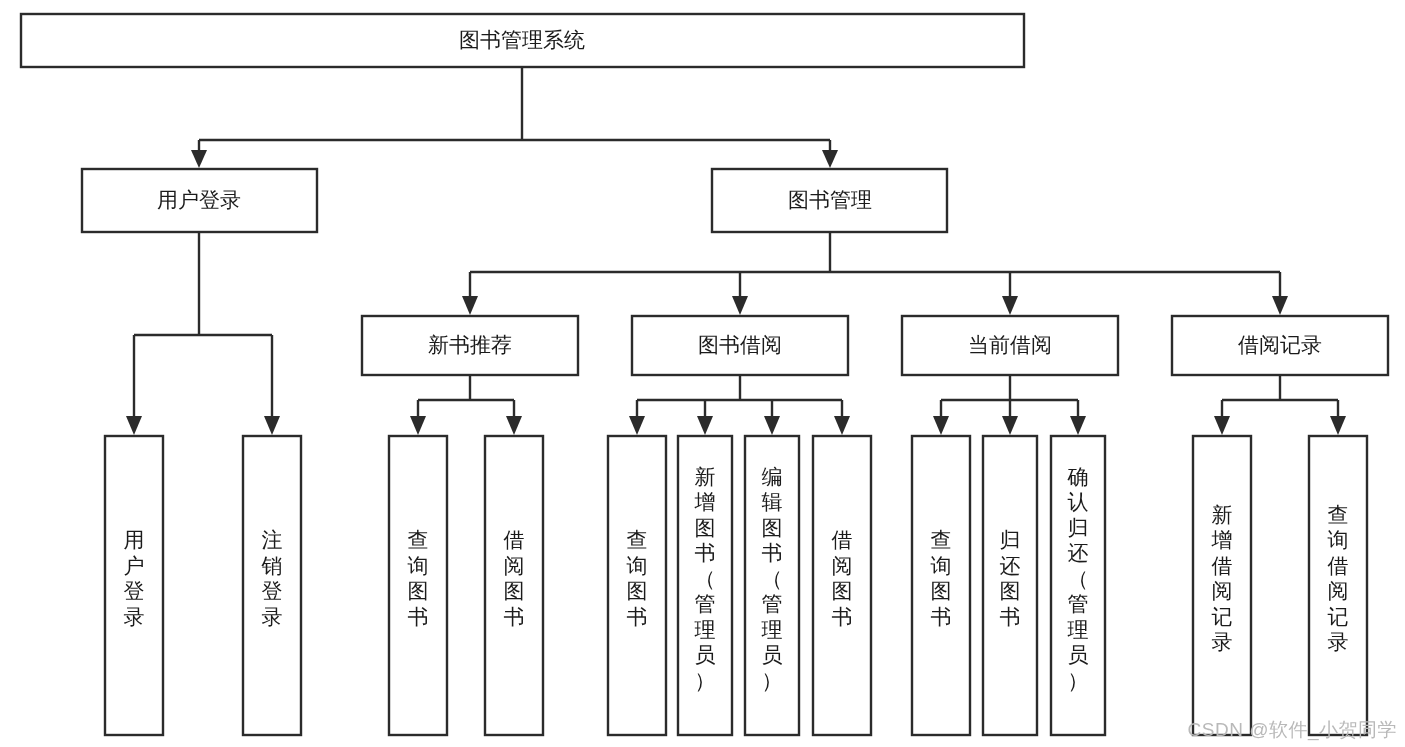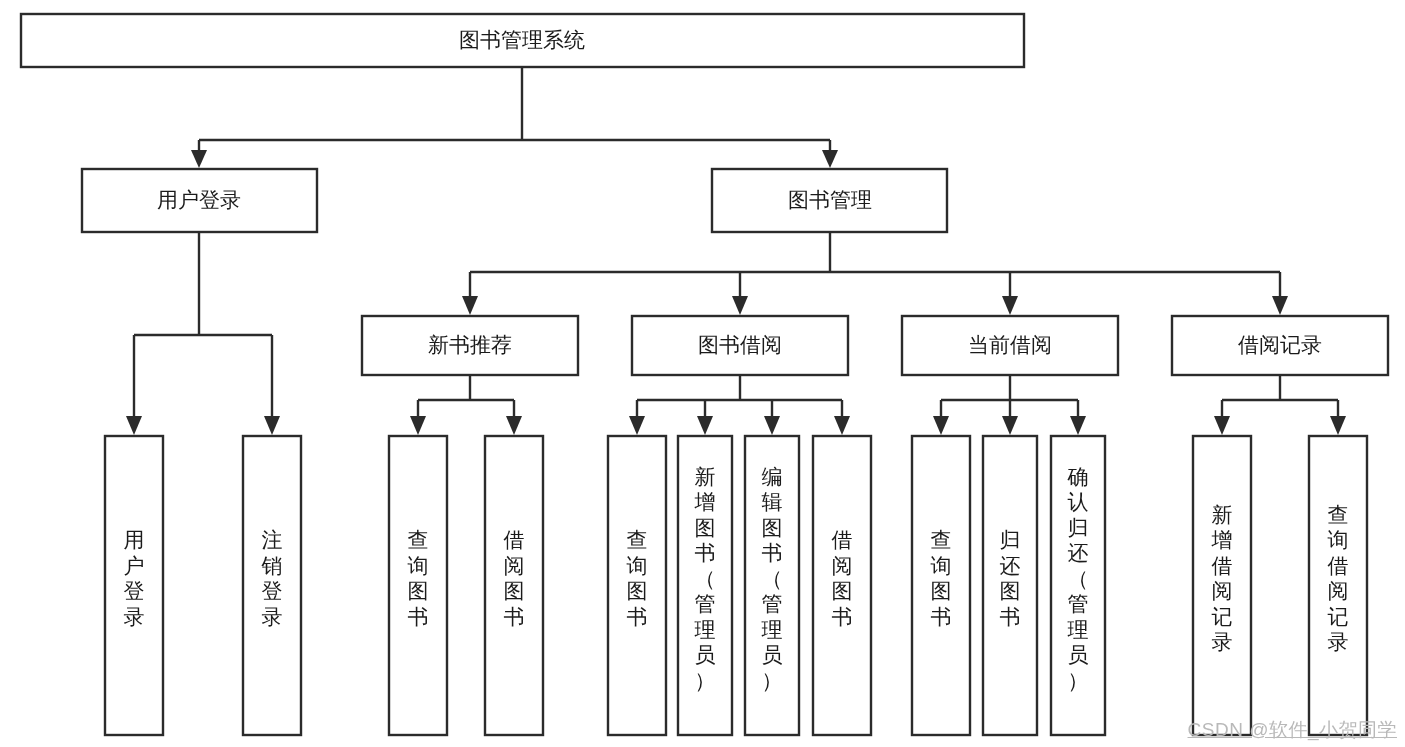--- a/index.html
+++ b/index.html
@@ -60,21 +60,20 @@
   .watermark {
     position: absolute;
     right: 8px;
     bottom: 4px;
     font-family: "Liberation Sans", "DejaVu Sans", sans-serif;
     font-size: 19px;
     color: #b9b9b9;
     letter-spacing: 0.5px;
     white-space: nowrap;
     user-select: none;
-    text-decoration: underline;
   }
 </style>
 </head>
 <body>
 
 <div id="diagram-root">
 
   <svg class="flow" viewBox="0 0 1405 747" xmlns="http://www.w3.org/2000/svg">
 
     <g>

